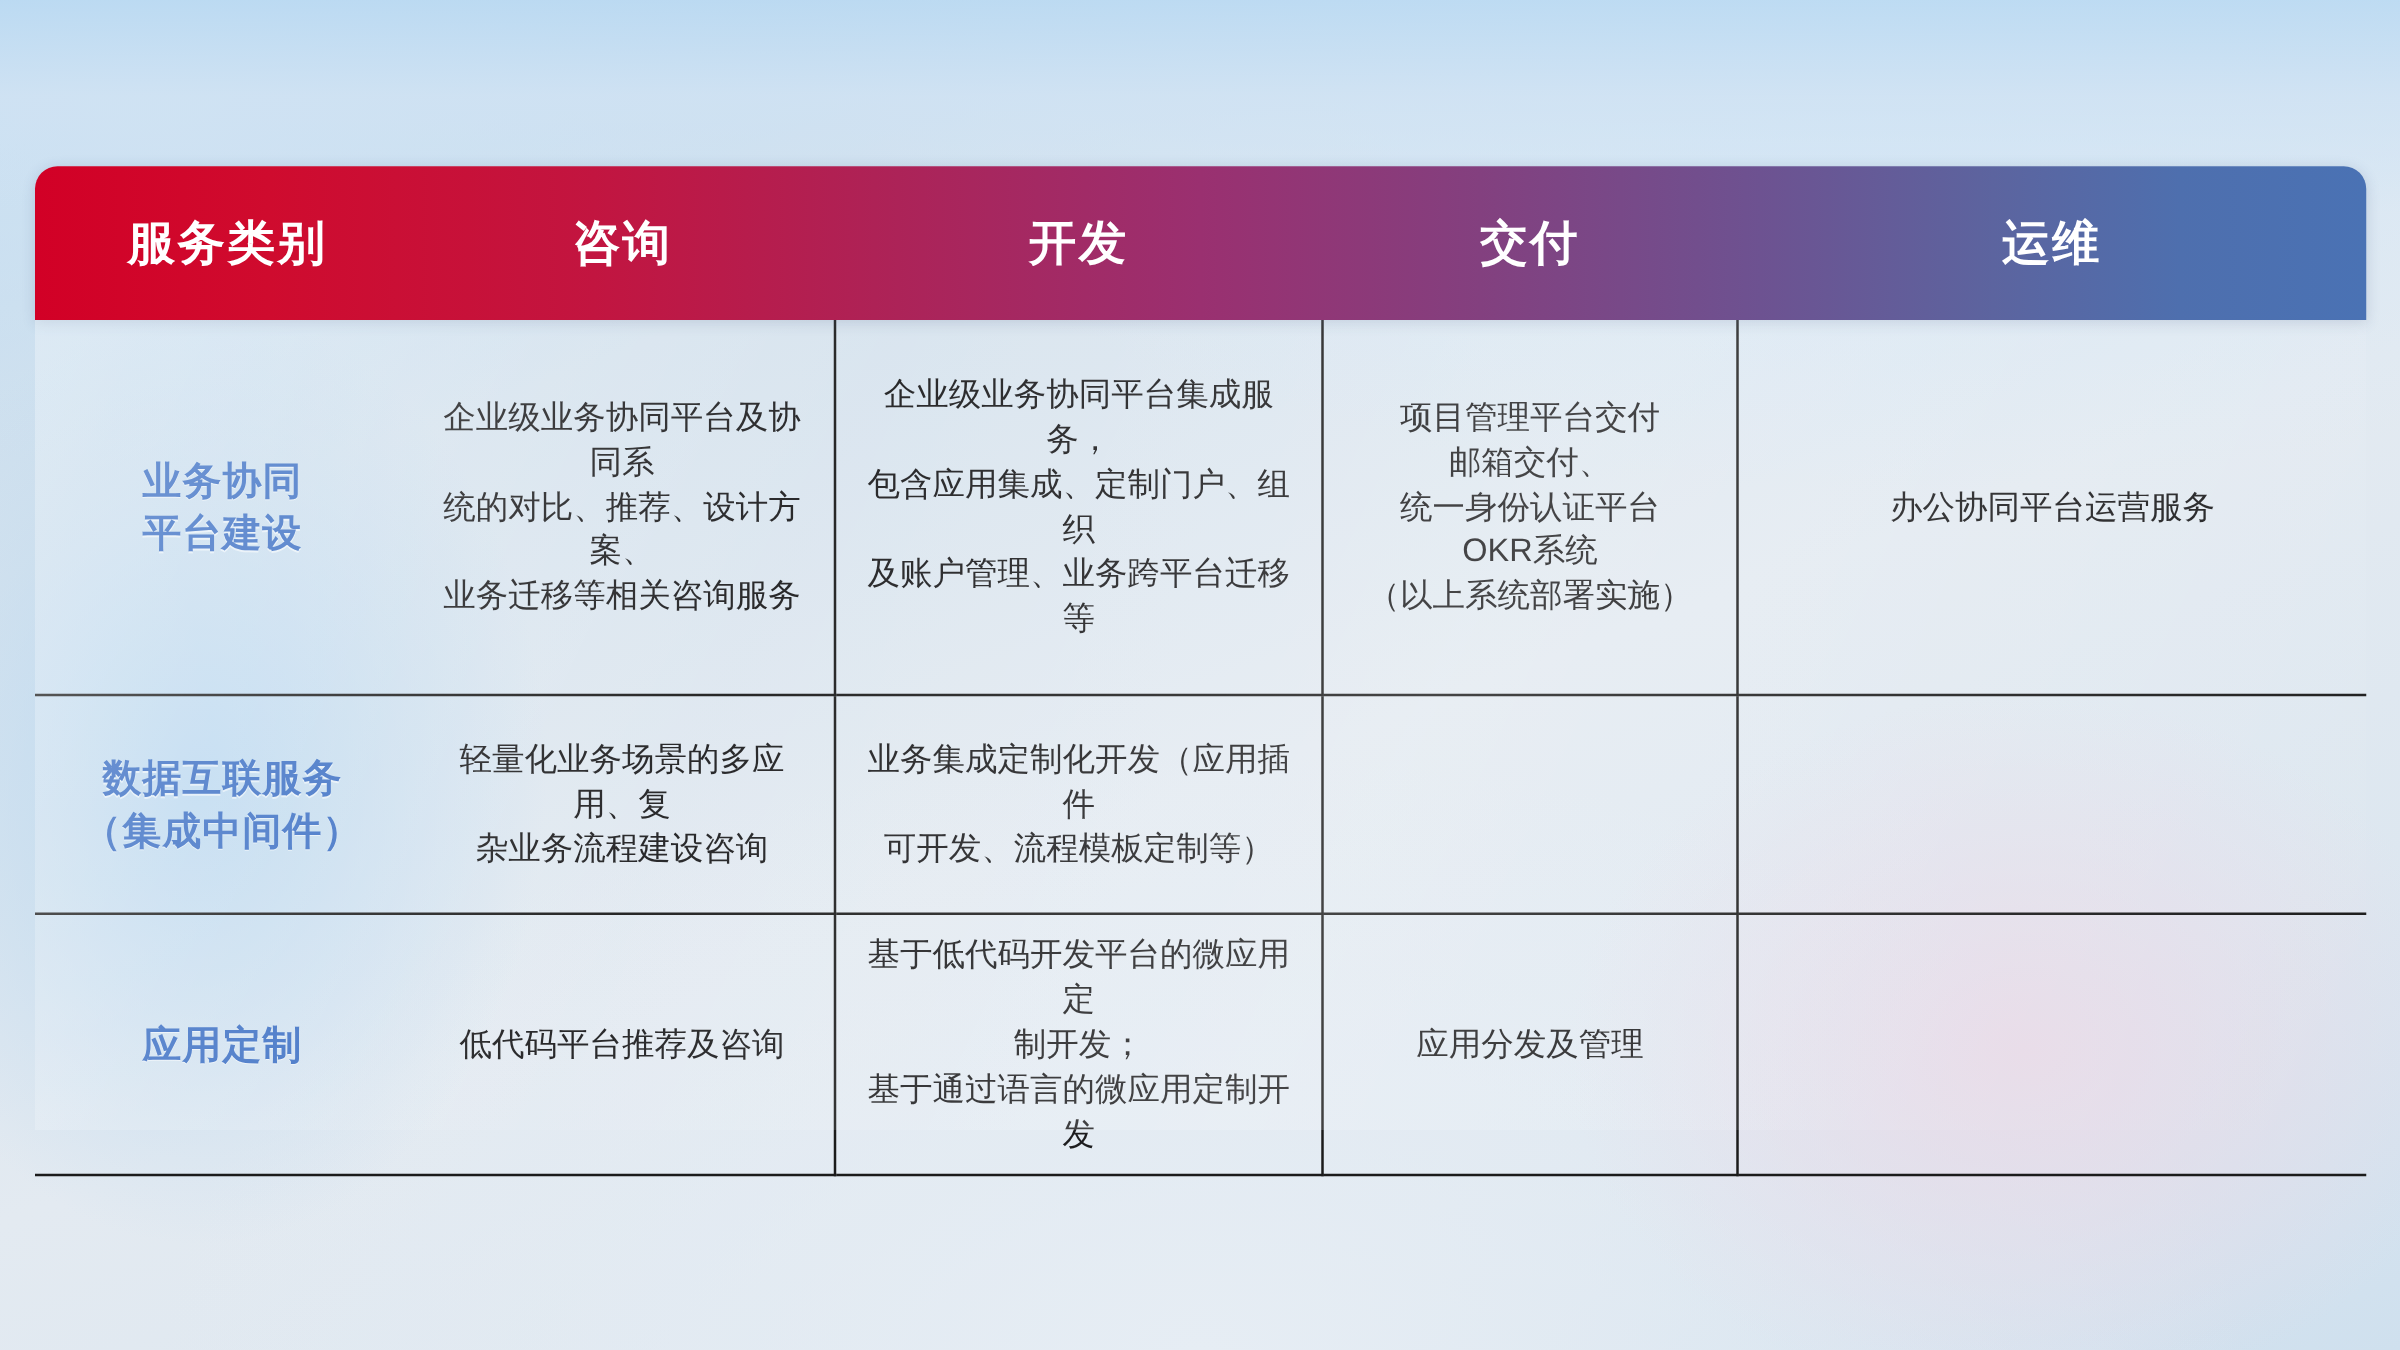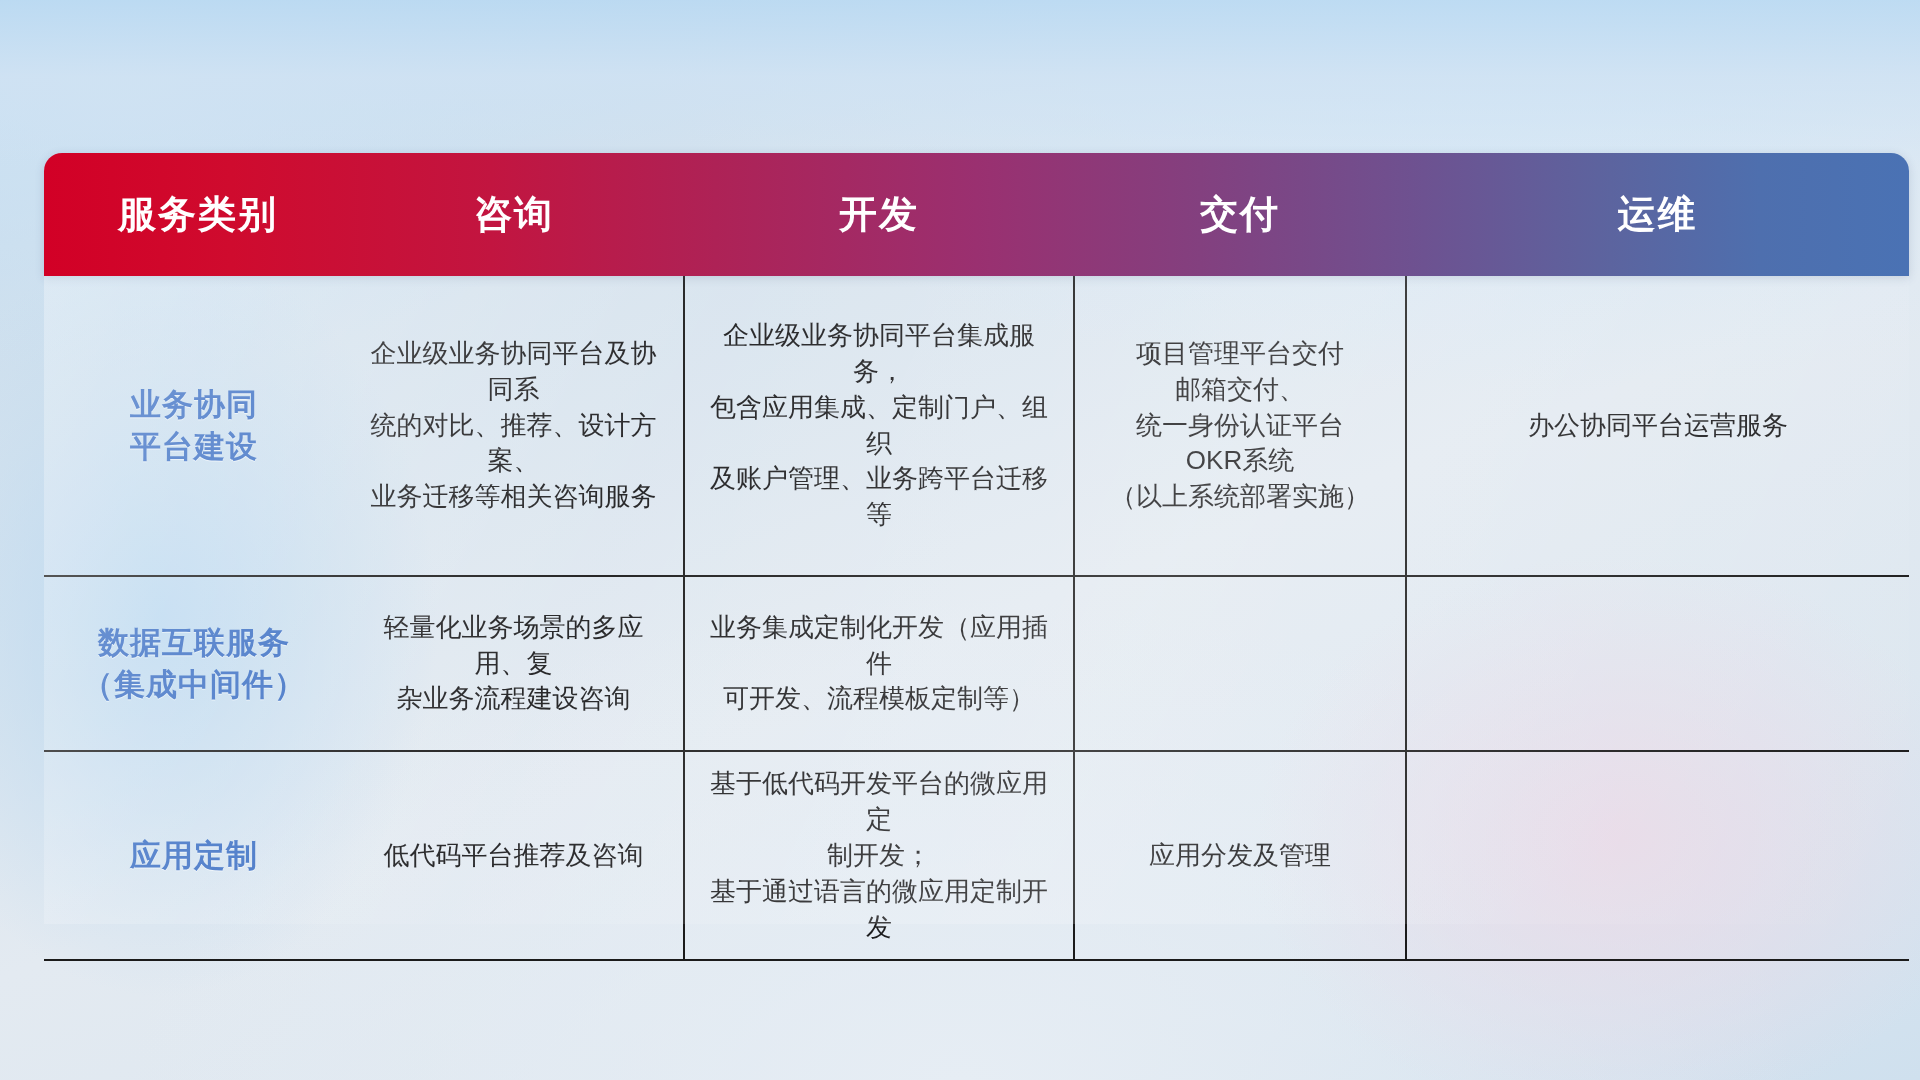--- a/index.html
+++ b/index.html
@@ -29,21 +29,21 @@
     pointer-events:none;
   }
   #glowR{
     position:absolute;right:-60px;top:560px;width:720px;height:560px;
     background:radial-gradient(ellipse at center,#e8dbe8 0%,rgba(232,219,232,0) 72%);
     pointer-events:none;
   }
 
   
   #table-wrap{
-    position:absolute;left:44px;top:133px;width:1865px;height:820px;margin-top:20px;
+    position:absolute;left:28px;top:133px;width:1865px;height:820px;
   }
   .tbl{width:100%;border-collapse:collapse;table-layout:fixed;}
 
   
   thead tr{height:123px;}
   thead th{
     padding:0;margin:0;border:0;vertical-align:middle;
     color:#ffffff;font-size:38px;font-weight:bold;letter-spacing:2px;
     text-align:center;position:relative;z-index:2;
   }

